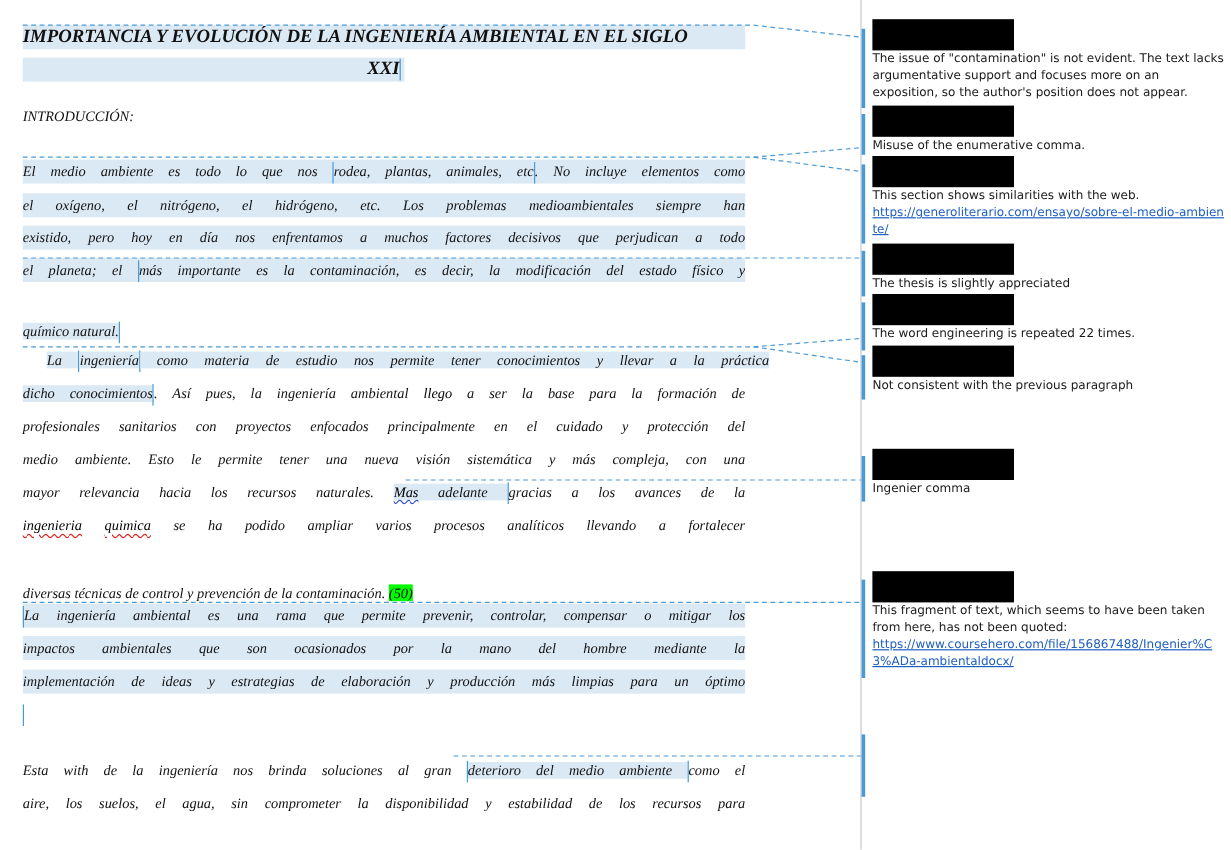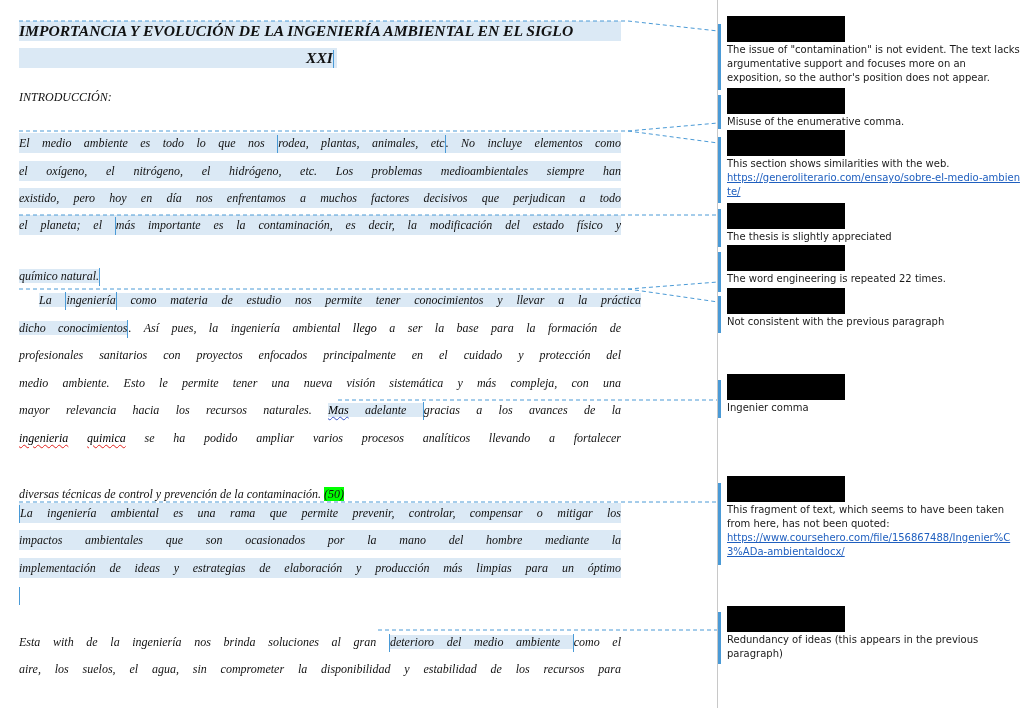--- a/index.html
+++ b/index.html
@@ -113,17 +113,13 @@
   </div>
   <div class="cmt" style="top:374px;">
     <div class="author"></div>
     <div>Ingenier comma</div>
   </div>
   <div class="cmt" style="top:476px;">
     <div class="author"></div>
     <div>This fragment of text, which seems to have been taken from here, has not been quoted:</div>
     <a>https://www.coursehero.com/file/156867488/Ingenier%C3%ADa-ambientaldocx/</a>
   </div>
-  <div class="cmt" style="top:606px;">
-    <div class="author"></div>
-    <div>Redundancy of ideas (this appears in the previous paragraph)</div>
-  </div>
 </div>
 
 </body></html>

